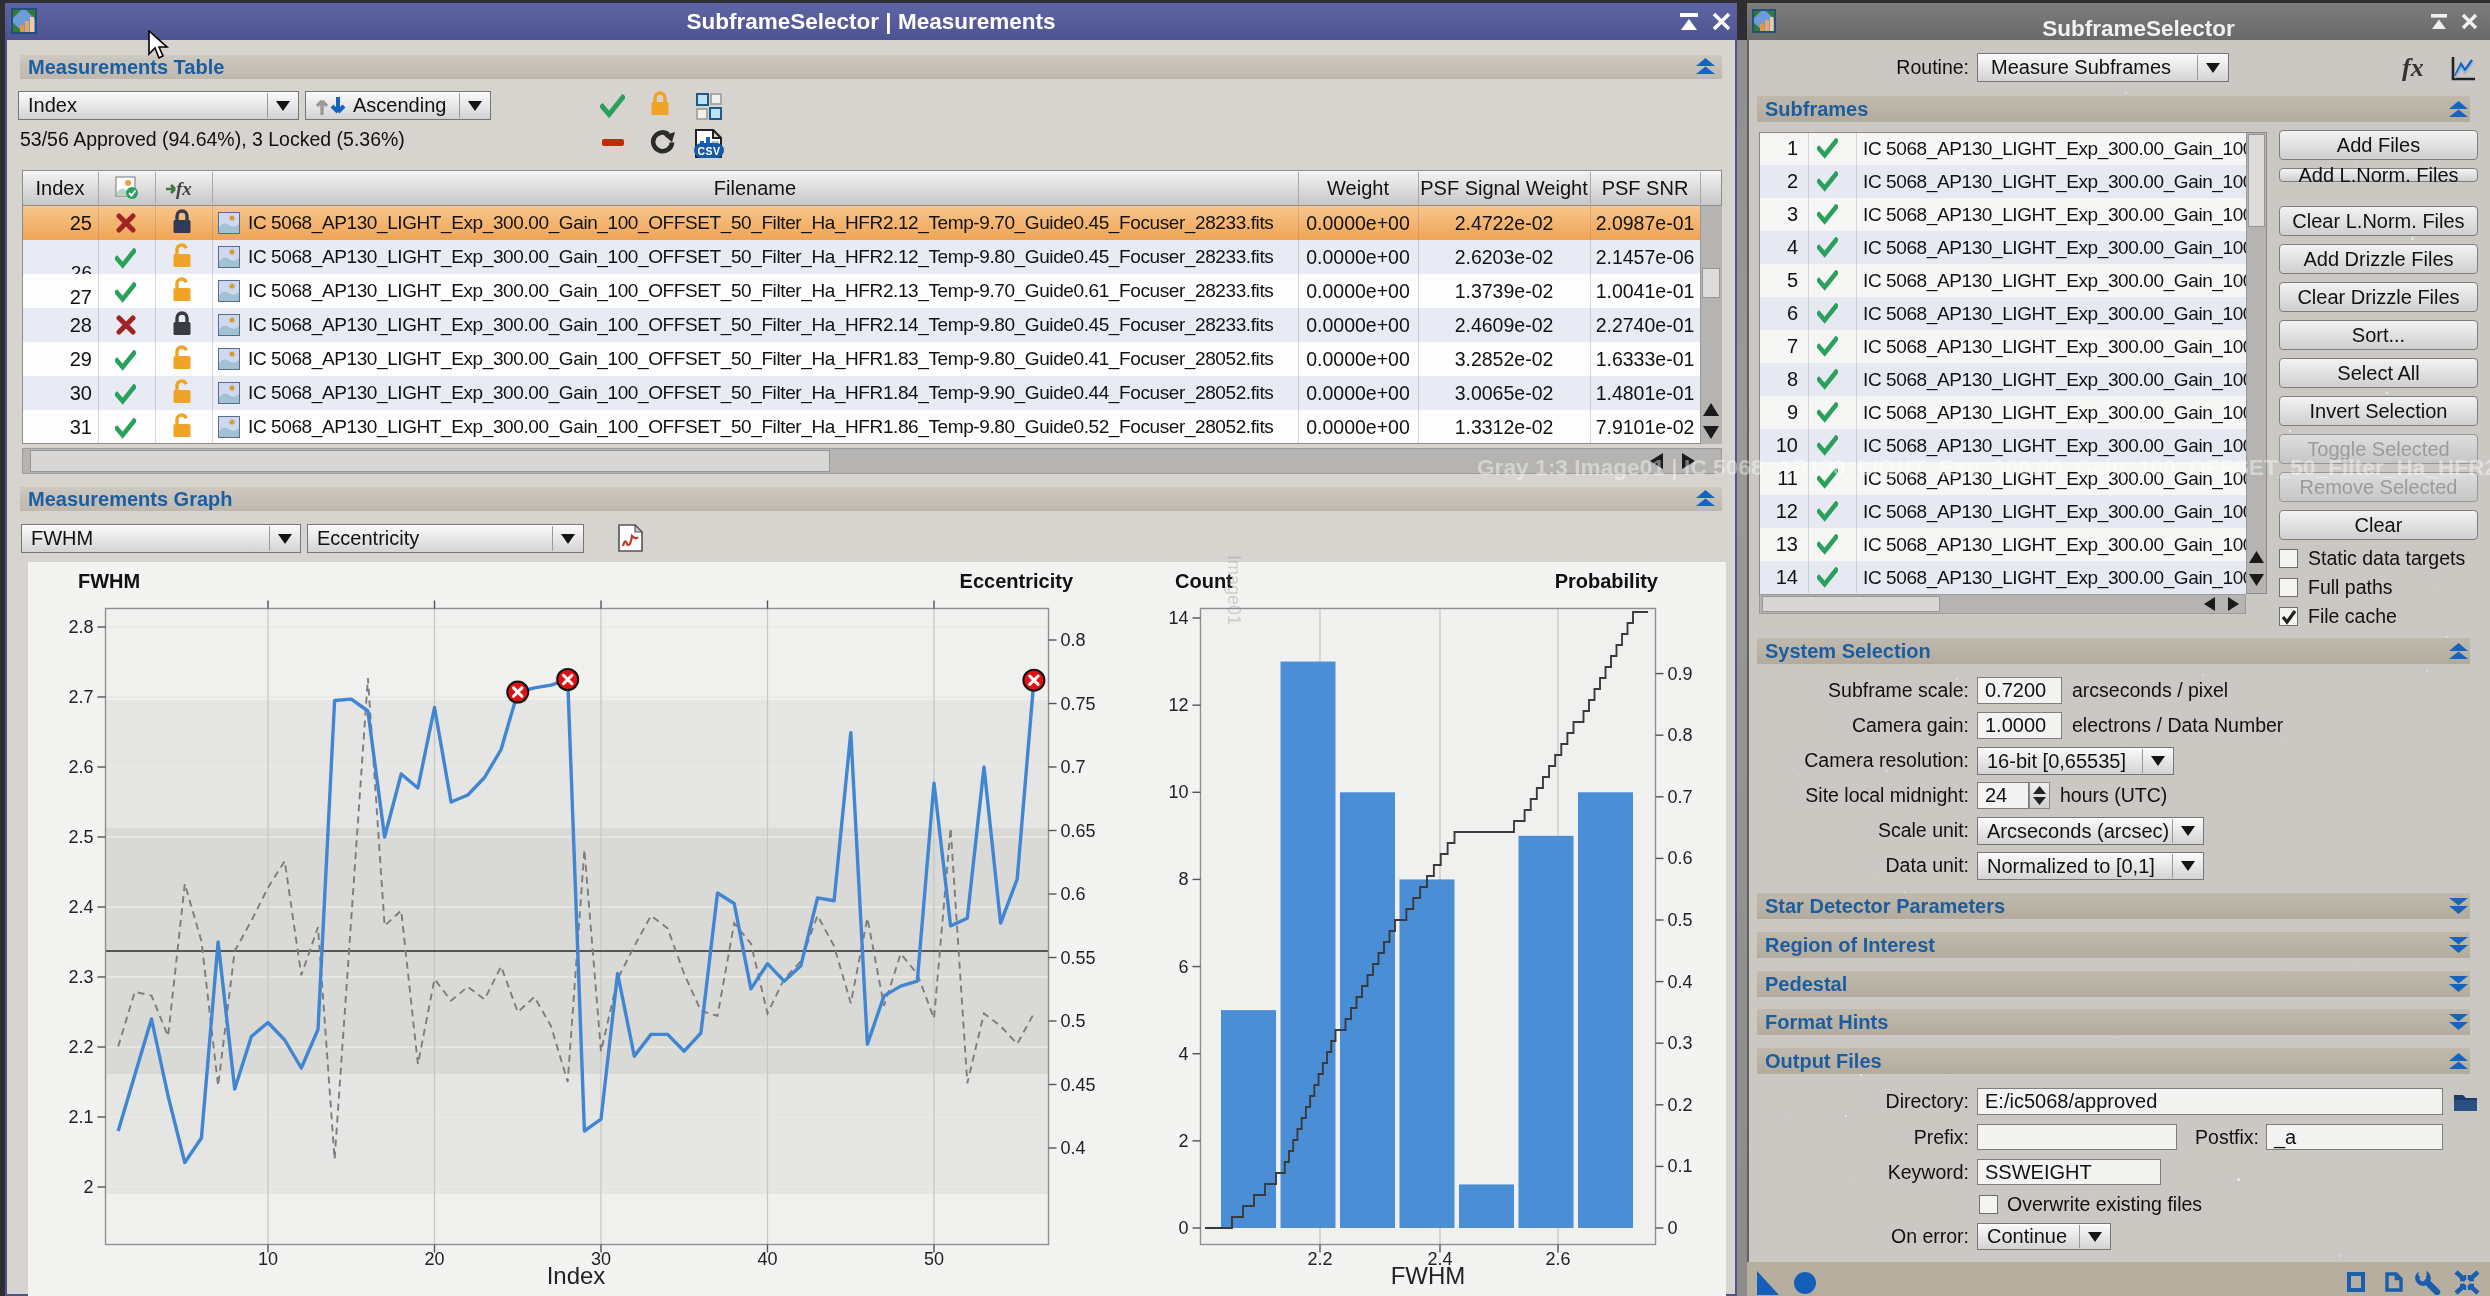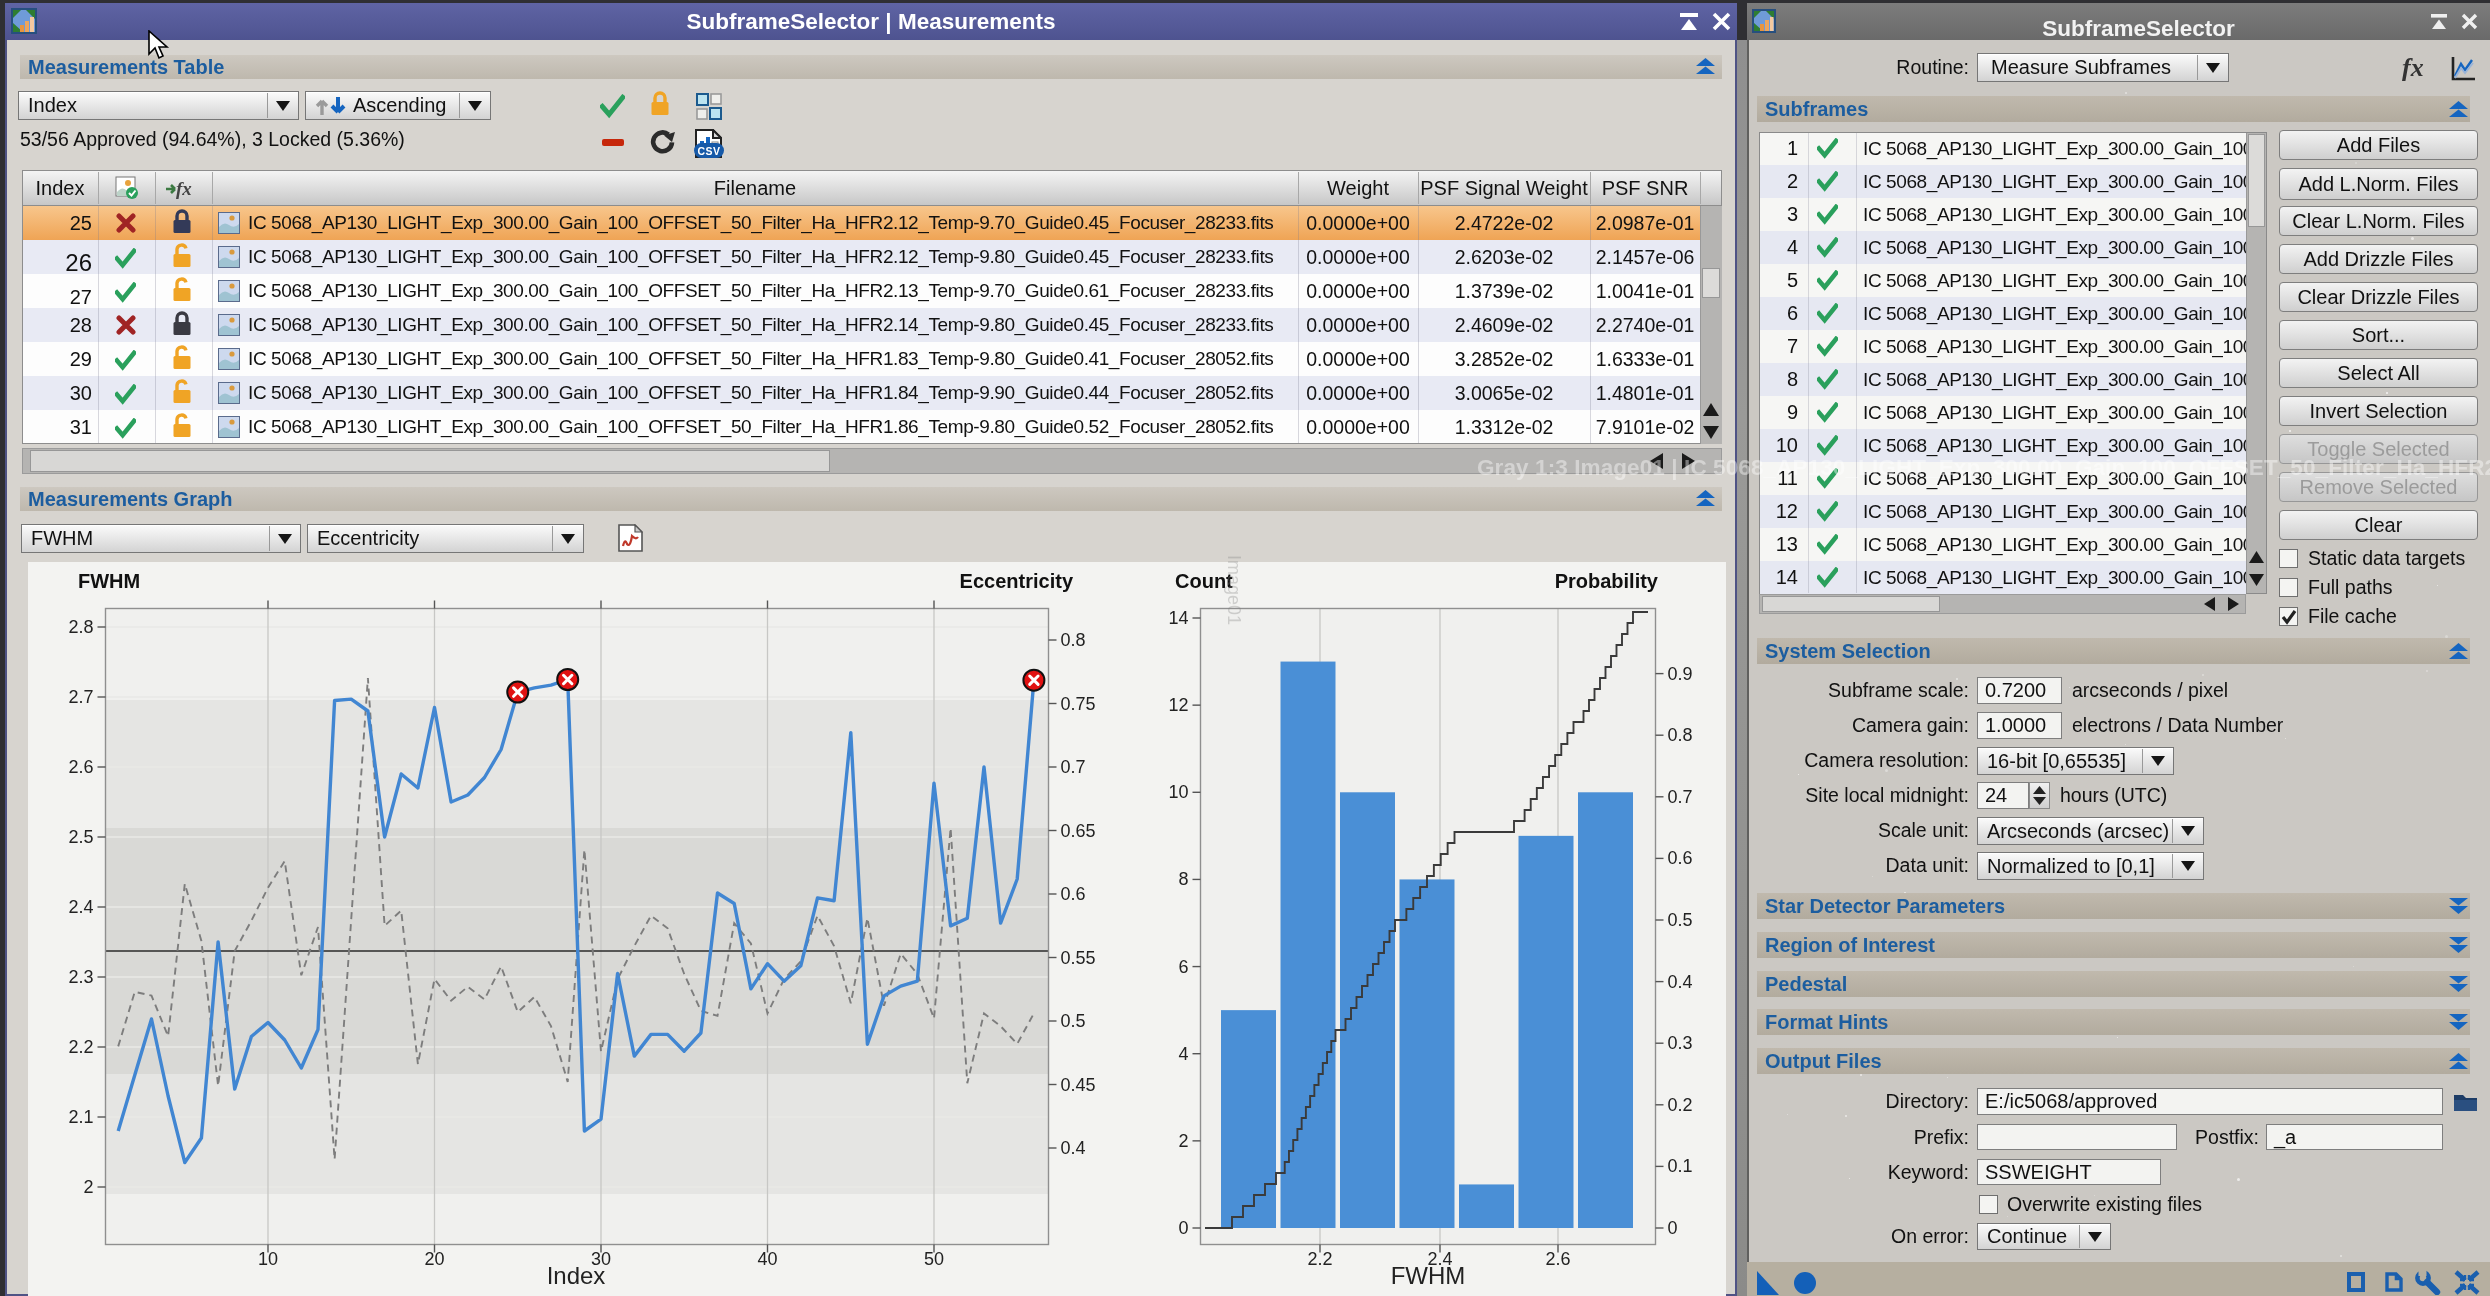--- a/index.html
+++ b/index.html
@@ -125,21 +125,21 @@
     <svg class="abs" style="left:218px;top:212px" width="22" height="22" viewBox="0 0 22 22">
       <rect x="0.5" y="0.5" width="21" height="21" fill="#cdd9ee" stroke="#5a6b8c"></rect>
       <path d="M1 15 Q6 9 11 13 Q16 17 21 12 L21 21 L1 21 Z" fill="#9fc3d2"></path>
       <circle cx="14" cy="6" r="2.6" fill="#d99a3e"></circle>
     </svg>
     <div class="txt vc" style="left:248px;top:206px;height:34px;font-size:19px;letter-spacing:-0.4px;width:1042px;overflow:hidden;">IC 5068_AP130_LIGHT_Exp_300.00_Gain_100_OFFSET_50_Filter_Ha_HFR2.12_Temp-9.70_Guide0.45_Focuser_28233.fits</div>
     <div class="txt vc" style="left:1298px;top:206px;height:34px;font-size:19.5px;width:120px;justify-content:center;">0.0000e+00</div>
     <div class="txt vc" style="left:1418px;top:206px;height:34px;font-size:19.5px;width:172px;justify-content:center;">2.4722e-02</div>
     <div class="txt vc" style="left:1590px;top:206px;height:34px;font-size:19.5px;width:110px;justify-content:center;">2.0987e-01</div>
     <div class="abs" style="left:23px;top:240px;width:1677px;height:34px;background:#e8eaf4;"></div>
-    <div class="txt vc" style="right:2398px;top:238px;height:50px;font-size:24px;justify-content:flex-end;">26</div>
+    <div class="txt vc" style="right:2398px;top:248px;height:50px;font-size:19px;justify-content:flex-end;">26</div>
     <svg class="abs" style="left:115px;top:248px" width="21" height="21" viewBox="0 0 22 22">
       <path d="M2 11 L8 18 L20 3" fill="none" stroke="#2aa05c" stroke-width="4.8" stroke-linecap="square"></path>
     </svg>
     <svg class="abs" style="left:172px;top:243px" width="20" height="27" viewBox="0 0 20 27">
       <path d="M5 11 L5 6.2 A4.6 4.6 0 0 1 14 5.4" fill="none" stroke="#f0a425" stroke-width="3.4"></path>
       <rect x="1.5" y="11" width="17" height="13" rx="1.5" fill="#f0a425"></rect>
     </svg>
     <svg class="abs" style="left:218px;top:246px" width="22" height="22" viewBox="0 0 22 22">
       <rect x="0.5" y="0.5" width="21" height="21" fill="#cdd9ee" stroke="#5a6b8c"></rect>
       <path d="M1 15 Q6 9 11 13 Q16 17 21 12 L21 21 L1 21 Z" fill="#9fc3d2"></path>
@@ -642,21 +642,21 @@
     </svg>
     <div class="abs" style="left:1759px;top:594px;width:487px;height:20px;background:#b5b4b2;border:1px solid #9b9b9b;"></div>
     <div class="abs" style="left:1762px;top:596px;width:178px;height:16px;background:#d8d7d5;border:1px solid #979797;"></div>
     <svg class="abs" style="left:2204px;top:597px" width="11" height="14" viewBox="0 0 11 14">
       <polygon points="11,0 11,14 0,7" fill="#1a1a1a"></polygon>
     </svg>
     <svg class="abs" style="left:2228px;top:597px" width="11" height="14" viewBox="0 0 11 14">
       <polygon points="0,0 0,14 11,7" fill="#1a1a1a"></polygon>
     </svg>
     <div class="btn" style="left:2279px;top:130px;width:199px;height:30px;">Add Files</div>
-    <div class="btn" style="left:2279px;top:168px;width:199px;height:32px;">Add L.Norm. Files</div>
+    <div class="btn" style="left:2279px;top:168px;width:199px;height:14px;">Add L.Norm. Files</div>
     <div class="btn" style="left:2279px;top:206px;width:199px;height:30px;">Clear L.Norm. Files</div>
     <div class="btn" style="left:2279px;top:244px;width:199px;height:30px;">Add Drizzle Files</div>
     <div class="btn" style="left:2279px;top:282px;width:199px;height:30px;">Clear Drizzle Files</div>
     <div class="btn" style="left:2279px;top:320px;width:199px;height:30px;">Sort...</div>
     <div class="btn" style="left:2279px;top:358px;width:199px;height:30px;">Select All</div>
     <div class="btn" style="left:2279px;top:396px;width:199px;height:30px;">Invert Selection</div>
     <div class="btn dis" style="left:2279px;top:434px;width:199px;height:30px;">Toggle Selected</div>
     <div class="btn dis" style="left:2279px;top:472px;width:199px;height:30px;">Remove Selected</div>
     <div class="btn" style="left:2279px;top:510px;width:199px;height:30px;">Clear</div>
     <div class="cb" style="left:2279px;top:549px;"></div>

